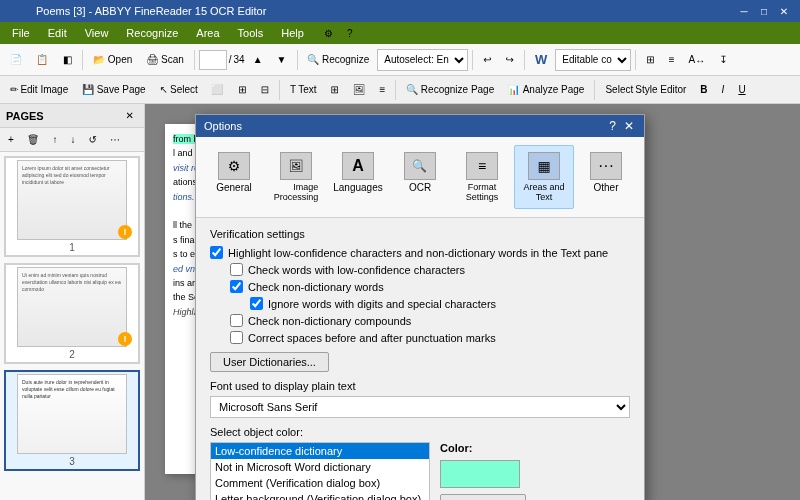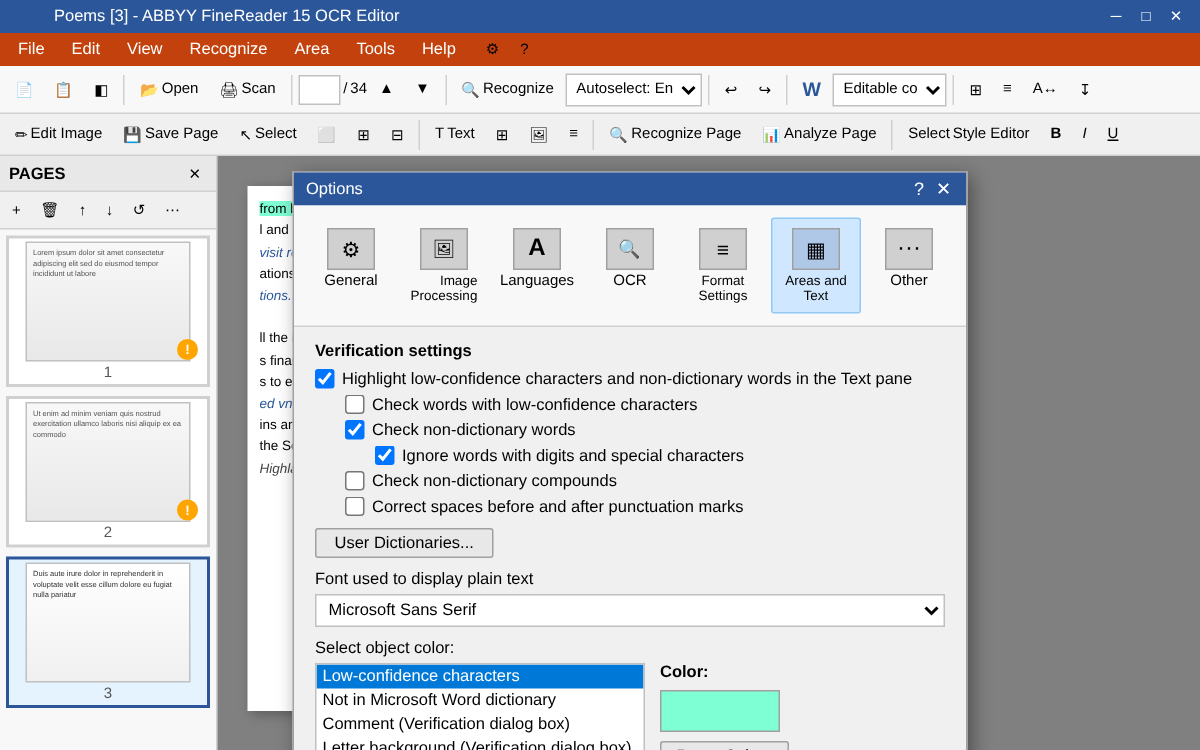--- a/index.html
+++ b/index.html
@@ -23,21 +23,21 @@
       background: transparent;
       border: none;
       color: white;
       cursor: pointer;
       font-size: 10px;
       display: flex; align-items: center; justify-content: center;
     }
 
     
     .menu-bar {
-      background: #c2410c;
+      background: #4d7c0f;
       color: white;
       height: 22px;
       display: flex;
       align-items: center;
       padding: 0 4px;
       gap: 2px;
     }
     .menu-item {
       padding: 2px 8px;
       cursor: pointer;
@@ -256,21 +256,21 @@
       border: 1px solid #a0a0a0;
       display: flex; align-items: center; justify-content: center;
       font-size: 14px;
     }
 
     
     .dialog-content {
       padding: 10px 14px;
     }
     .section-title {
-      font-weight: bold;
+      font-weight: normal;
       font-size: 11px;
       margin-bottom: 6px;
     }
     .checkbox-row {
       display: flex;
       align-items: flex-end;
       gap: 5px;
       margin-bottom: 4px;
       font-size: 11px;
     }
@@ -606,21 +606,21 @@
           <select class="font-select">
             <option>Microsoft Sans Serif</option>
           </select>
 
           
           <div class="color-section">
             <div class="color-section-title">Select object color:</div>
             <div class="color-list-container">
               <div style="position:relative;">
                 <div class="color-list">
-                  <div class="color-list-item selected">Low-confidence characters</div>
+                  <div class="color-list-item selected">Low-confidence dictionary</div>
                   <div class="color-list-item">Not in Microsoft Word dictionary</div>
                   <div class="color-list-item">Comment (Verification dialog box)</div>
                   <div class="color-list-item">Letter background (Verification dialog box)</div>
                 </div>
               </div>
               <div class="color-right">
                 <span class="color-label">Color:</span>
                 <div class="color-preview" style="background:#7fffd4;"></div>
                 <button class="reset-btn">Reset Colors</button>
               </div>

